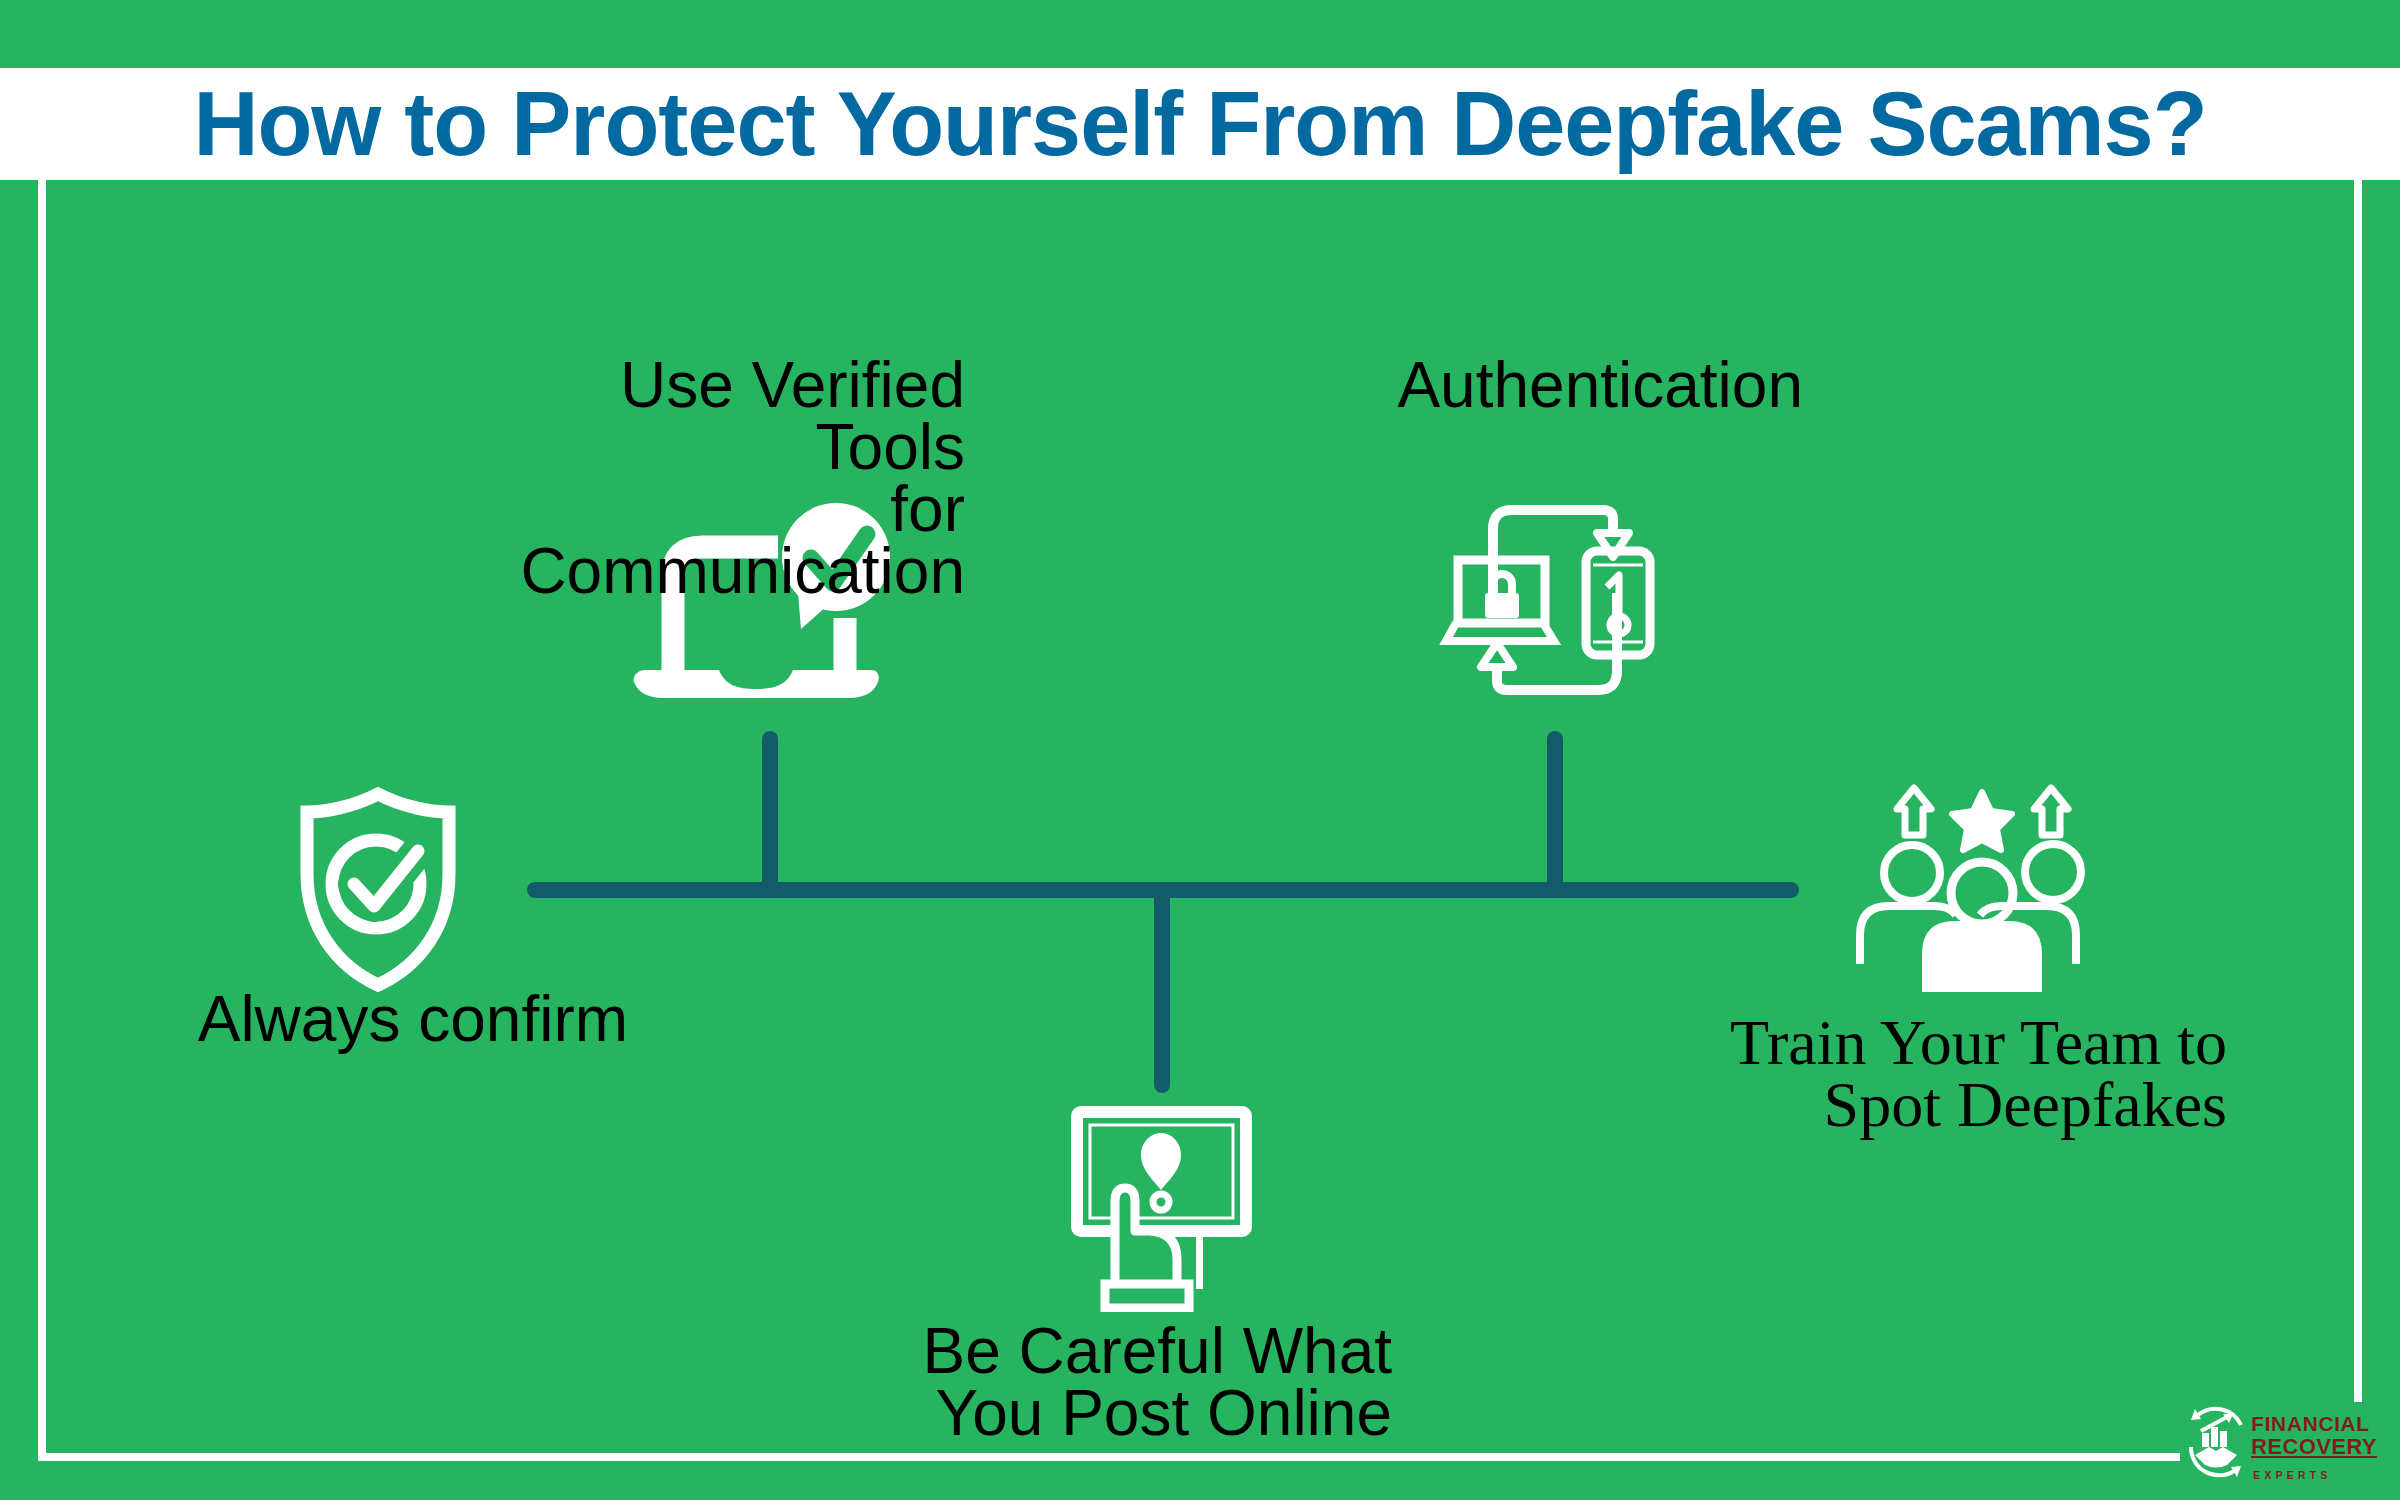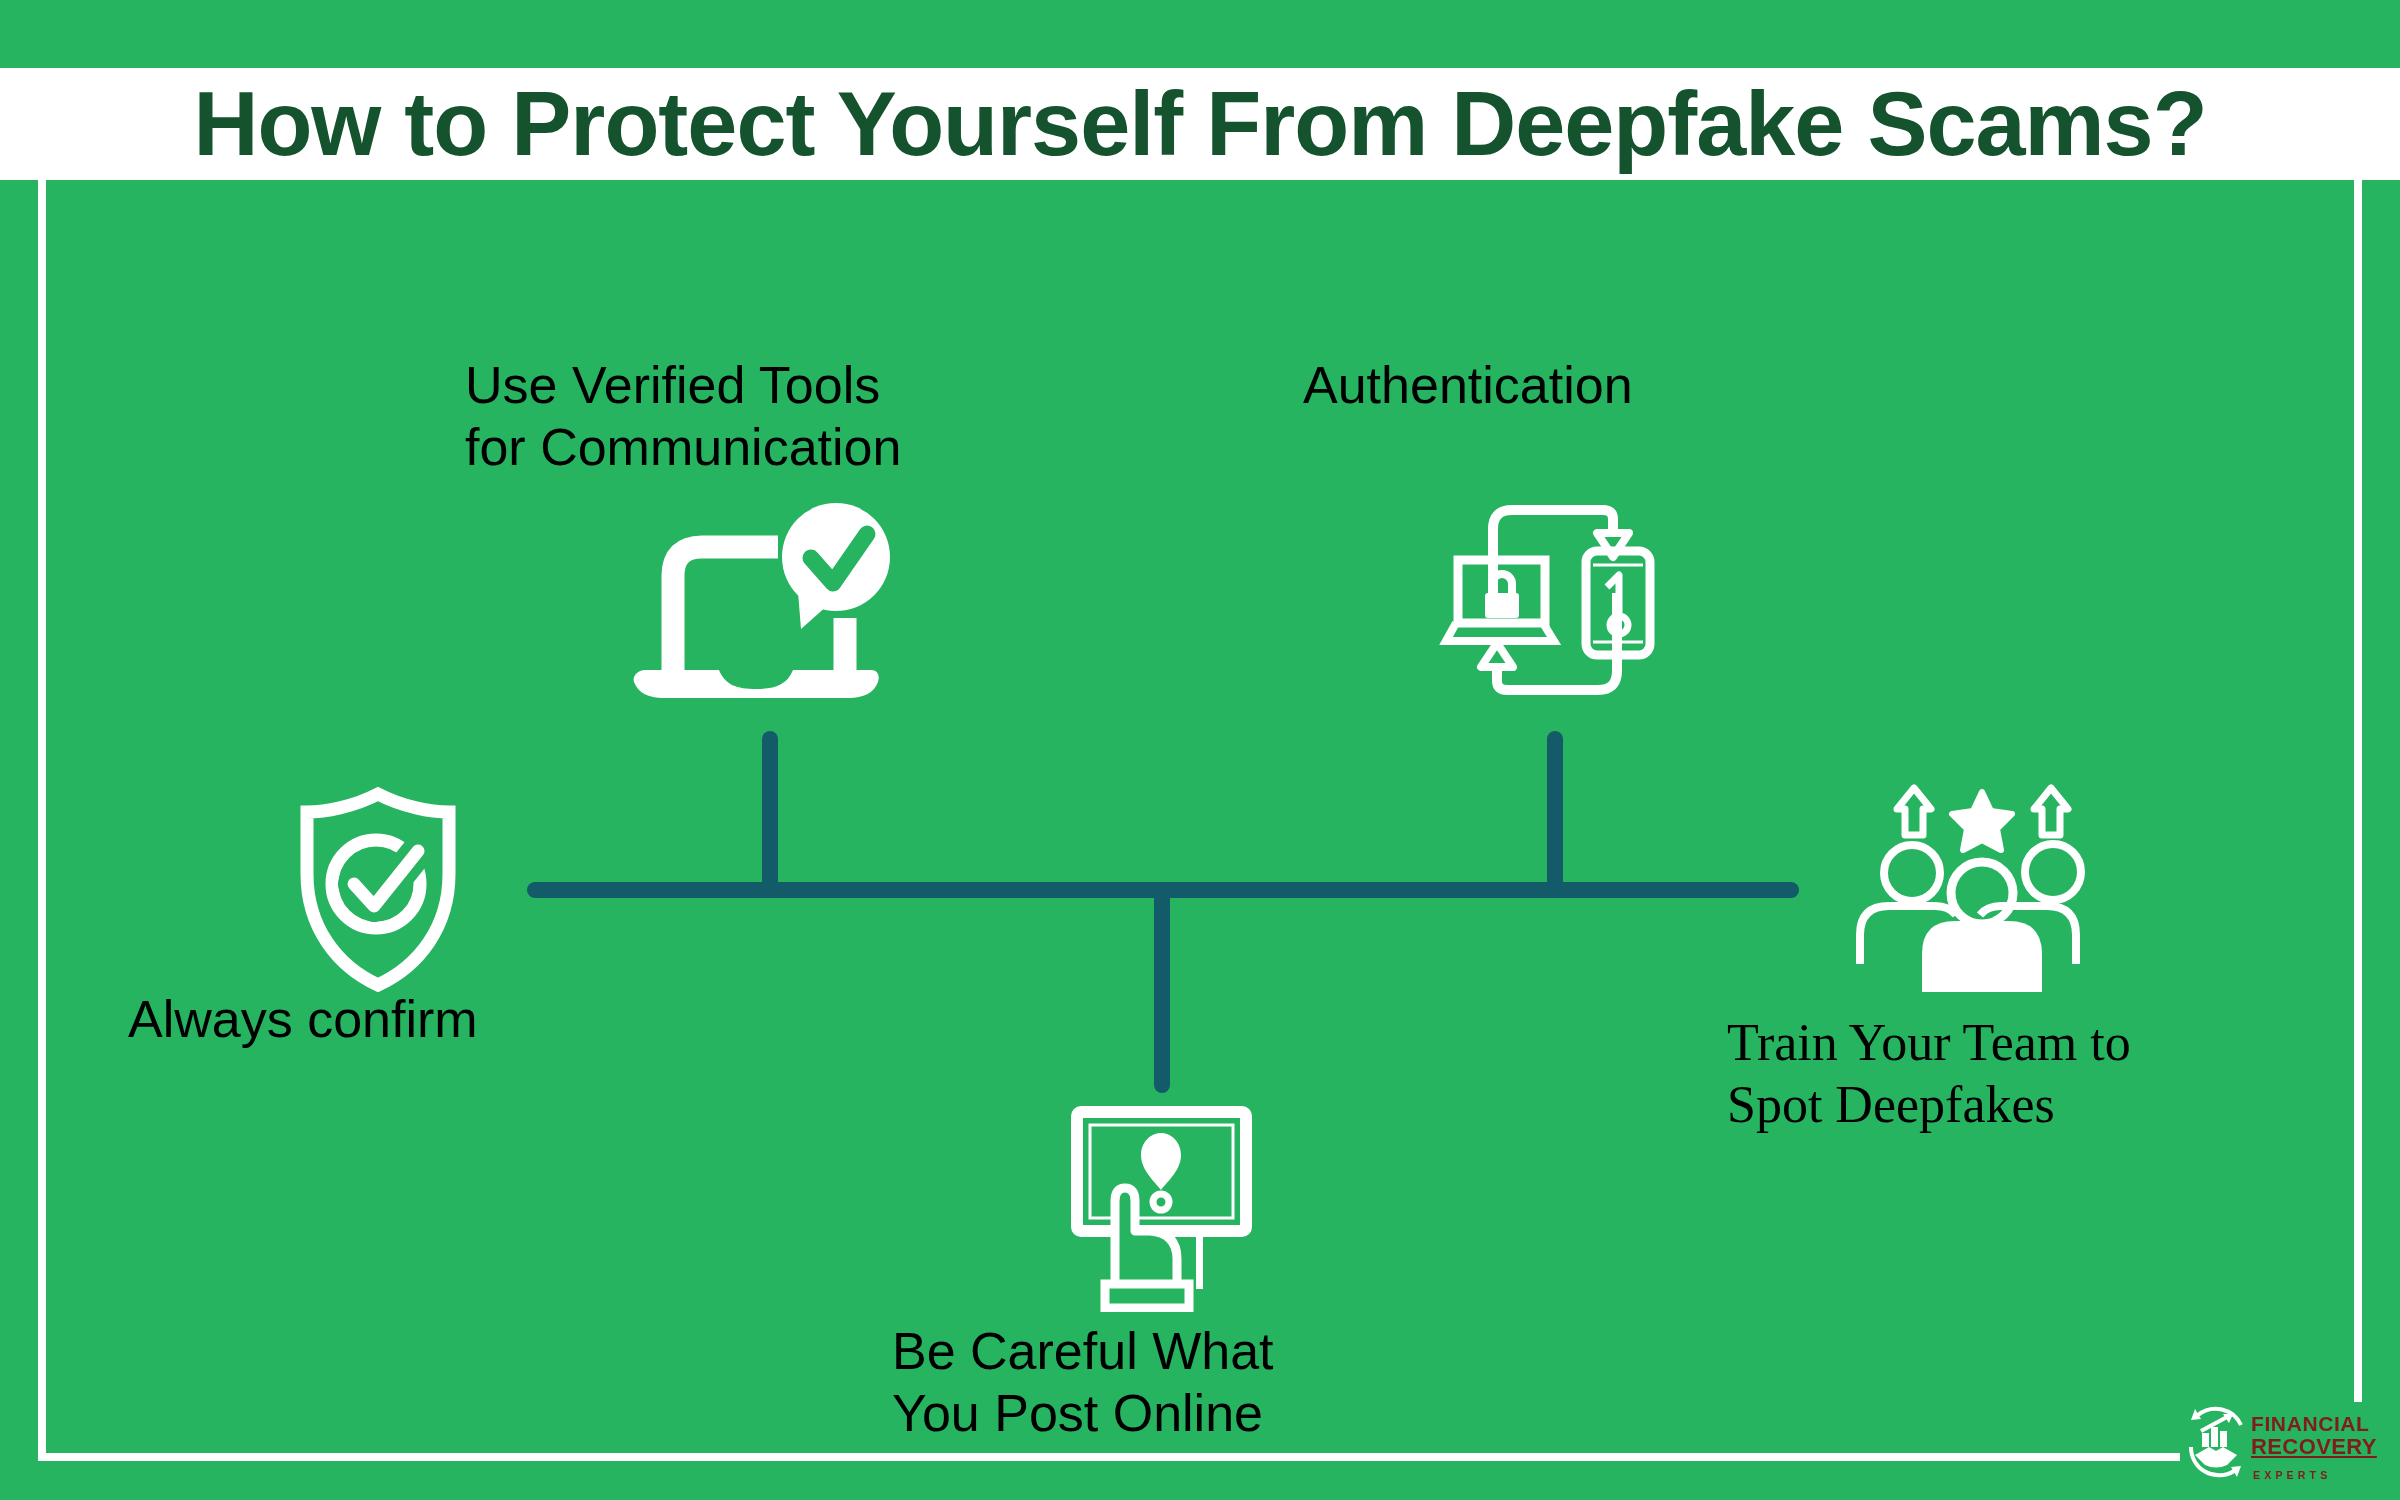--- a/index.html
+++ b/index.html
@@ -10,38 +10,38 @@
     overflow:hidden;
     font-family:"Liberation Sans", sans-serif;
   }
   
   .header-band{
     position:absolute;left:0;top:68px;width:2400px;height:112px;
     background:#ffffff;
     display:flex;align-items:center;justify-content:center;
   }
   .title{
-    font-size:90px;font-weight:800;color:#14532d;
+    font-size:90px;font-weight:800;color:#0369a1;
     letter-spacing:-1px;white-space:nowrap;
   }
   
   .frame{position:absolute;background:#ffffff;}
   .frame-left{left:38px;top:180px;width:8px;height:1281px;}
   .frame-right{left:2354px;top:180px;width:8px;height:1222px;}
   .frame-bottom{left:38px;top:1453px;width:2142px;height:8px;}
   
   .conn{position:absolute;background:#135B68;border-radius:8px;}
   .conn-h{left:527px;top:882px;width:1272px;height:16px;}
   .conn-v1{left:762px;top:731px;width:16px;height:167px;}
   .conn-v2{left:1547px;top:731px;width:16px;height:167px;}
   .conn-v3{left:1154px;top:882px;width:16px;height:211px;}
   
   .label{
-    position:absolute;width:500px;text-align:left;color:#000;
-    font-size:52px;font-weight:500;line-height:62px;
+    position:absolute;width:500px;text-align:right;color:#000;
+    font-size:64px;font-weight:500;line-height:62px;
   }
   .label-verified{left:465px;top:354px;}
   .label-twofactor{left:1303px;top:354px;}
   .label-confirm{left:128px;top:988px;}
   .label-careful{left:892px;top:1320px;}
   .label-train{left:1727px;top:1012px;font-family:Liberation Serif, serif;}
   .icon{position:absolute;}
   
   .logo{position:absolute;left:2185px;top:1402px;width:212px;height:80px;color:#7f1d1d;}
   .logo-mark{position:absolute;left:0;top:3px;}

